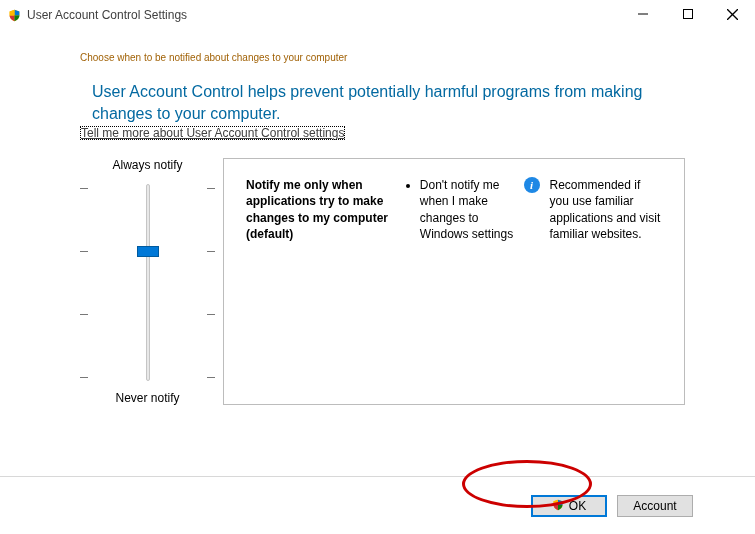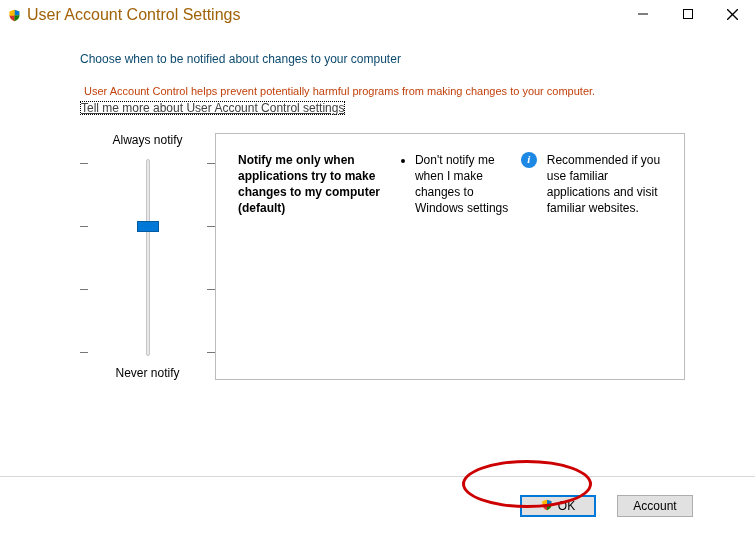--- a/index.html
+++ b/index.html
@@ -16,63 +16,63 @@
   }
   .titlebar {
     display: flex;
     align-items: center;
     height: 30px;
     padding: 0 0 0 8px;
     border-bottom: 0;
   }
   .titlebar .title-text {
     flex: 1;
-    font-size: 16px;
-    color: #a16207;
+    font-size: 12px;
+    color: #404040;
   }
   .win-controls {
     display: flex;
     height: 100%;
   }
   .win-btn {
     width: 45px;
     height: 28px;
     display: flex;
     align-items: center;
     justify-content: center;
     font-size: 13px;
     font-family: "Segoe UI", sans-serif;
   }
   .content {
     padding: 22px 70px 0 80px;
   }
   h1.section-title {
-    color: #0c4a6e;
+    color: #a16207;
     font-weight: 400;
-    font-size: 12px;
+    font-size: 10px;
     margin: 0 0 18px 0;
   }
   .desc {
-    font-size: 11px;
-    color: #c2410c;
-    margin: 0 0 2px 4px;
+    font-size: 16px;
+    color: #0369a1;
+    margin: 0 0 2px 12px;
     line-height: 1.35;
   }
   .link {
     color: #404040;
     text-decoration: underline;
     cursor: pointer;
     outline: 1px dotted #000;
     outline-offset: -1px;
     padding: 0 1px;
   }
   .body-row {
     display: flex;
     margin-top: 18px;
-    gap: 0;
+    gap: 8px;
   }
   .slider-col {
     width: 135px;
     text-align: center;
     font-size: 12px;
   }
   .slider-top-label { margin-bottom: 8px; }
   .slider-bottom-label { }
   .slider-track-wrap {
     position: relative;
@@ -162,21 +162,21 @@
     position: absolute;
     bottom: 0;
     left: 0; right: 0;
     height: 58px;
     border-top: 1px solid #d8d8d8;
     background: #fff;
     display: flex;
     align-items: center;
     justify-content: flex-end;
     padding-right: 62px;
-    gap: 21px;
+    gap: 10px;
   }
   .btn {
     min-width: 76px;
     height: 22px;
     font-size: 12px;
     background: #e1e1e1;
     border: 1px solid #adadad;
     display: inline-flex;
     align-items: center;
     justify-content: center;

